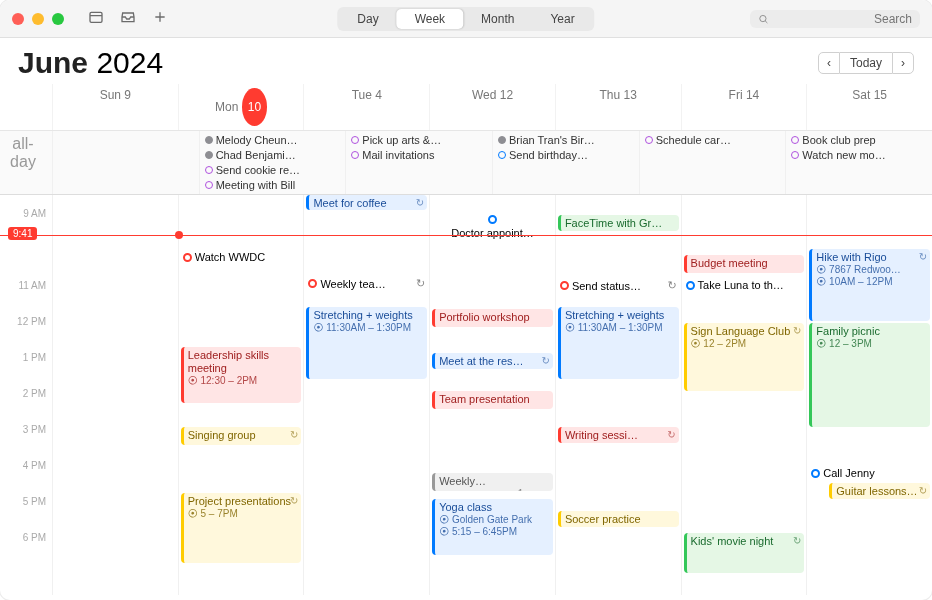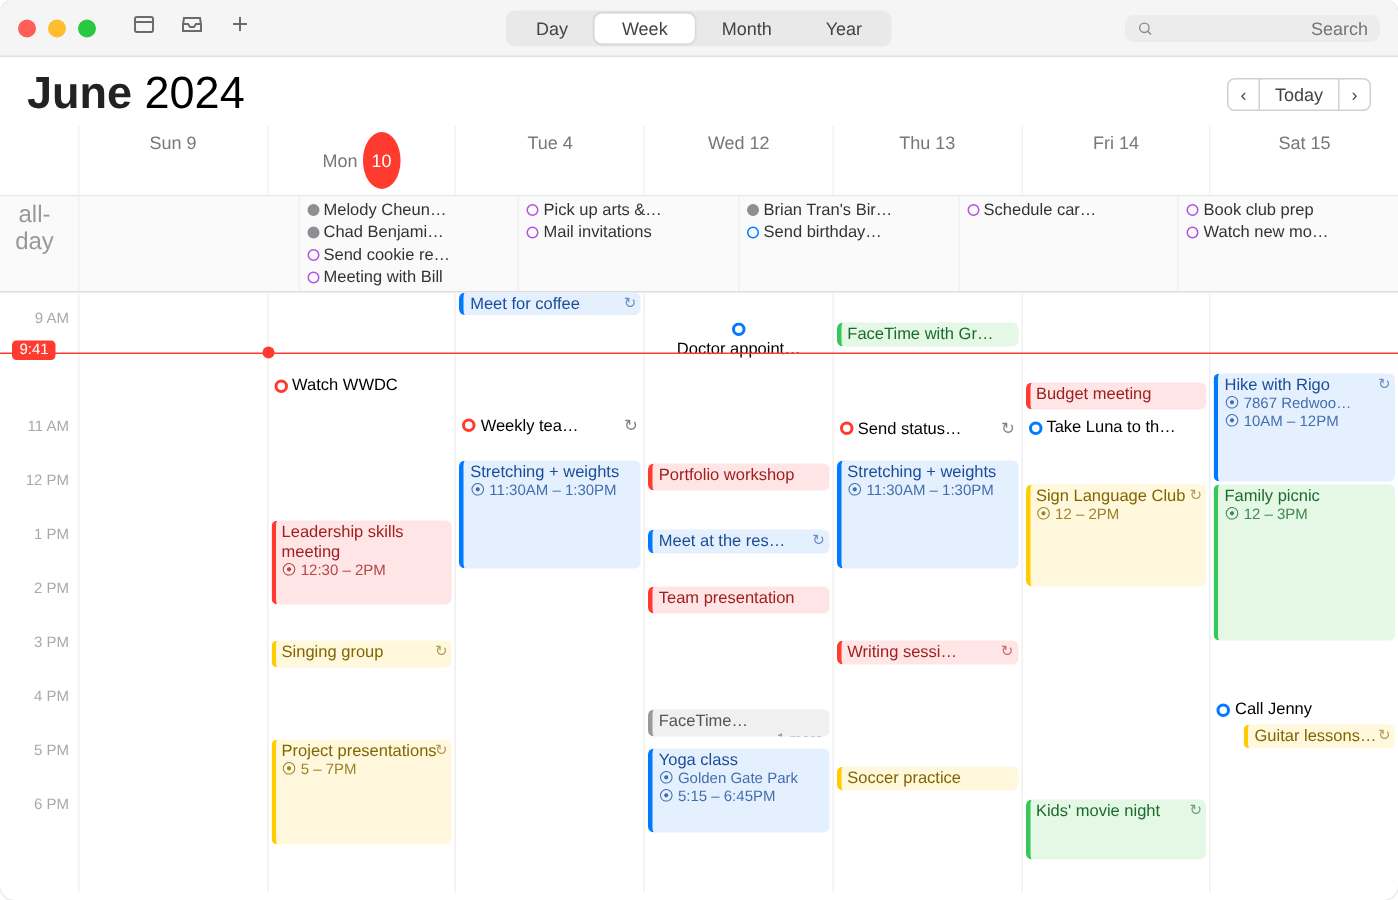--- a/index.html
+++ b/index.html
@@ -335,21 +335,21 @@
           <div class="t">Portfolio workshop</div>
         </div>
         <div class="event ev-blue" style="top: 158px; height: 16px;">
           <div class="t">Meet at the res…</div>
           <span class="repeat">↻</span>
         </div>
         <div class="event ev-red" style="top: 196px; height: 18px;">
           <div class="t">Team presentation</div>
         </div>
         <div class="event ev-grey" style="top: 278px; height: 18px;">
-          <div class="t">FaceTime…</div>
+          <div class="t">Weekly…</div>
           <span class="more">1 more</span>
         </div>
         <div class="event ev-blue" style="top: 304px; height: 56px;">
           <div class="t">Yoga class</div>
           <div class="sub">⦿ Golden Gate Park</div>
           <div class="sub">⦿ 5:15 – 6:45PM</div>
         </div>
       </div>
     <div class="col" id="c-thu">
         <div class="event ev-green" style="top: 20px; height: 16px;">

